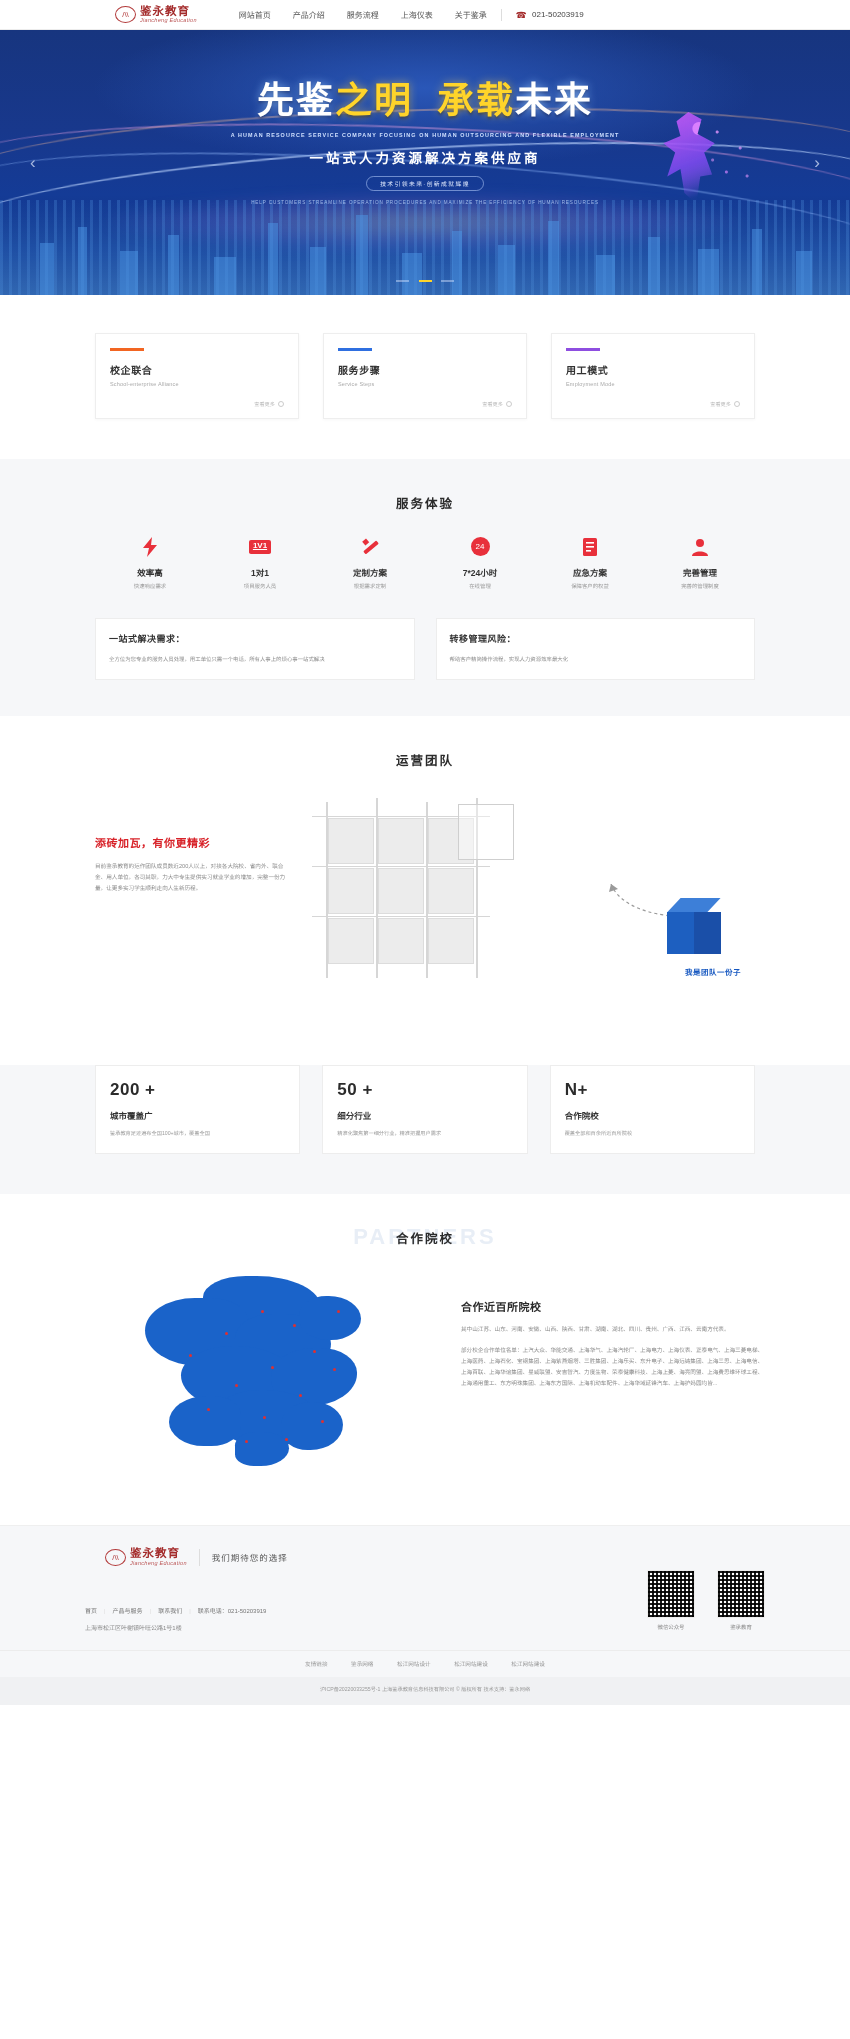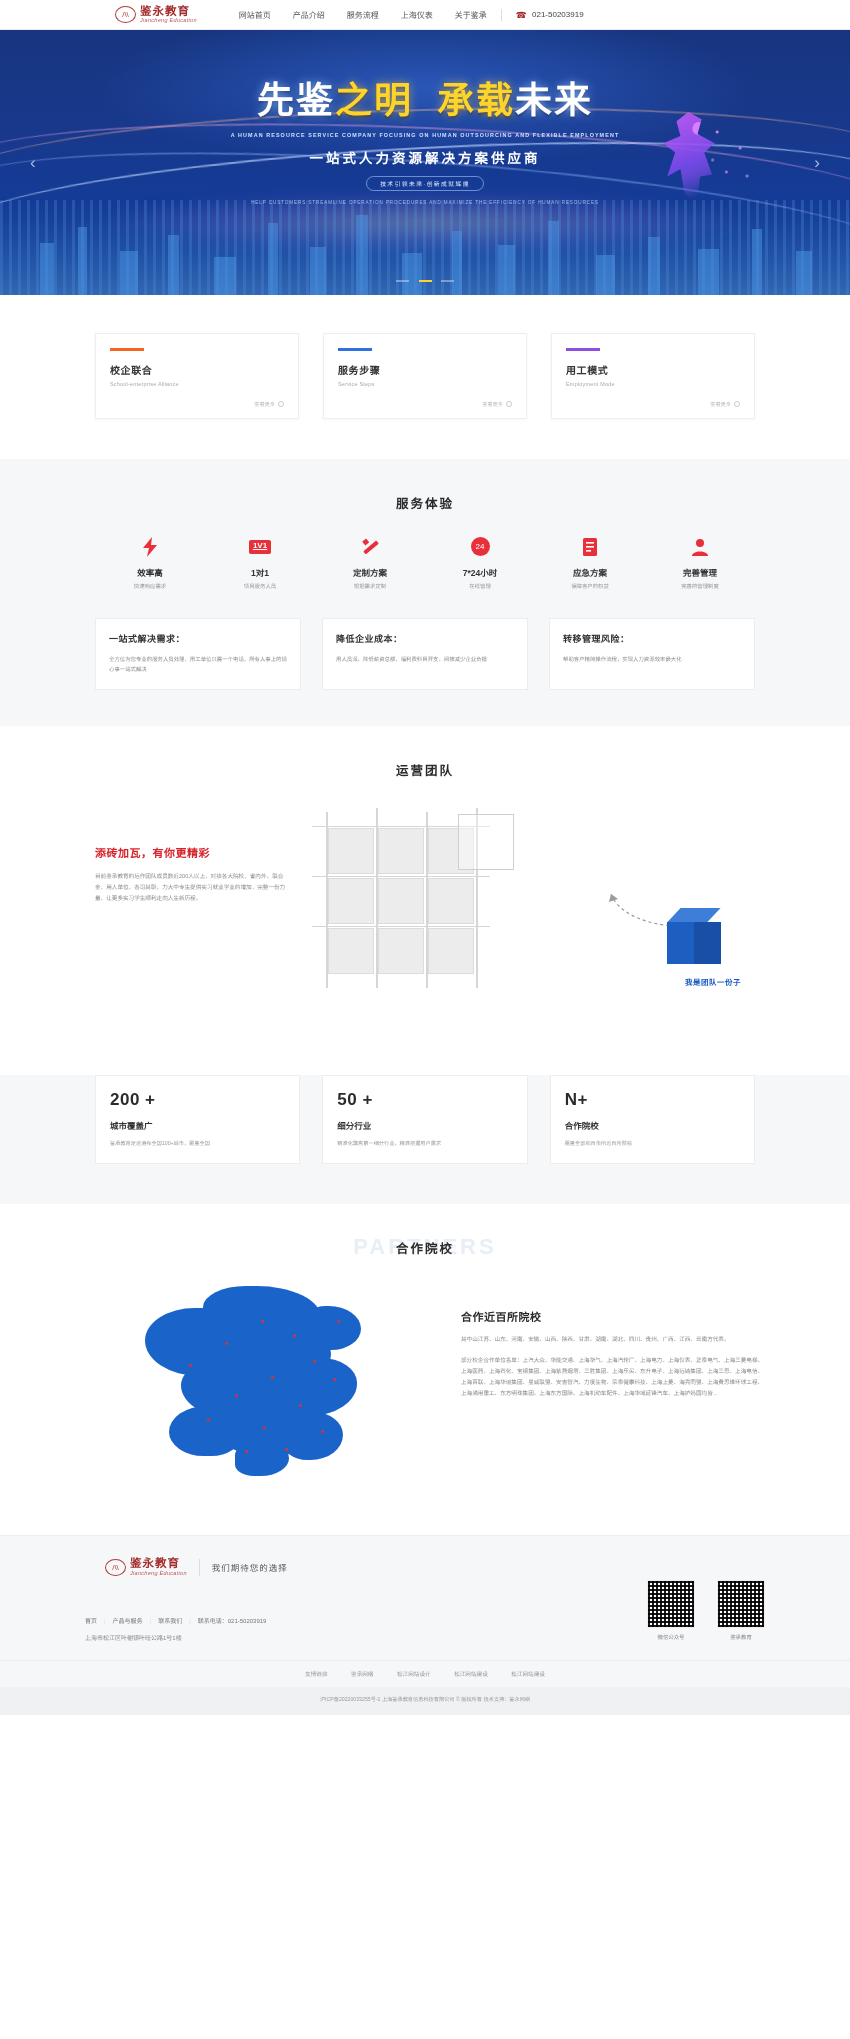--- a/index.html
+++ b/index.html
@@ -364,24 +364,20 @@
         </div>
         <div class="svc-t">完善管理</div>
         <div class="svc-s">完善的管理制度</div>
       </div>
     </div>
 
     <div class="vboxes">
       <div class="vbox">
         <div class="vbox-t">一站式解决需求：</div>
         <div class="vbox-d">全方位为您专业的服务人员处理，用工单位只需一个电话，所有人事上的烦心事一站式解决</div>
-      </div>
-      <div class="vbox">
-        <div class="vbox-t">降低企业成本：</div>
-        <div class="vbox-d">用人员派，降低薪资总额，福利费科目开支，间接减少企业负担</div>
       </div>
       <div class="vbox">
         <div class="vbox-t">转移管理风险：</div>
         <div class="vbox-d">帮助客户精简操作流程，实现人力资源效率最大化</div>
       </div>
     </div>
   </div>
 
   <div class="team">
     <div class="sec-head">

